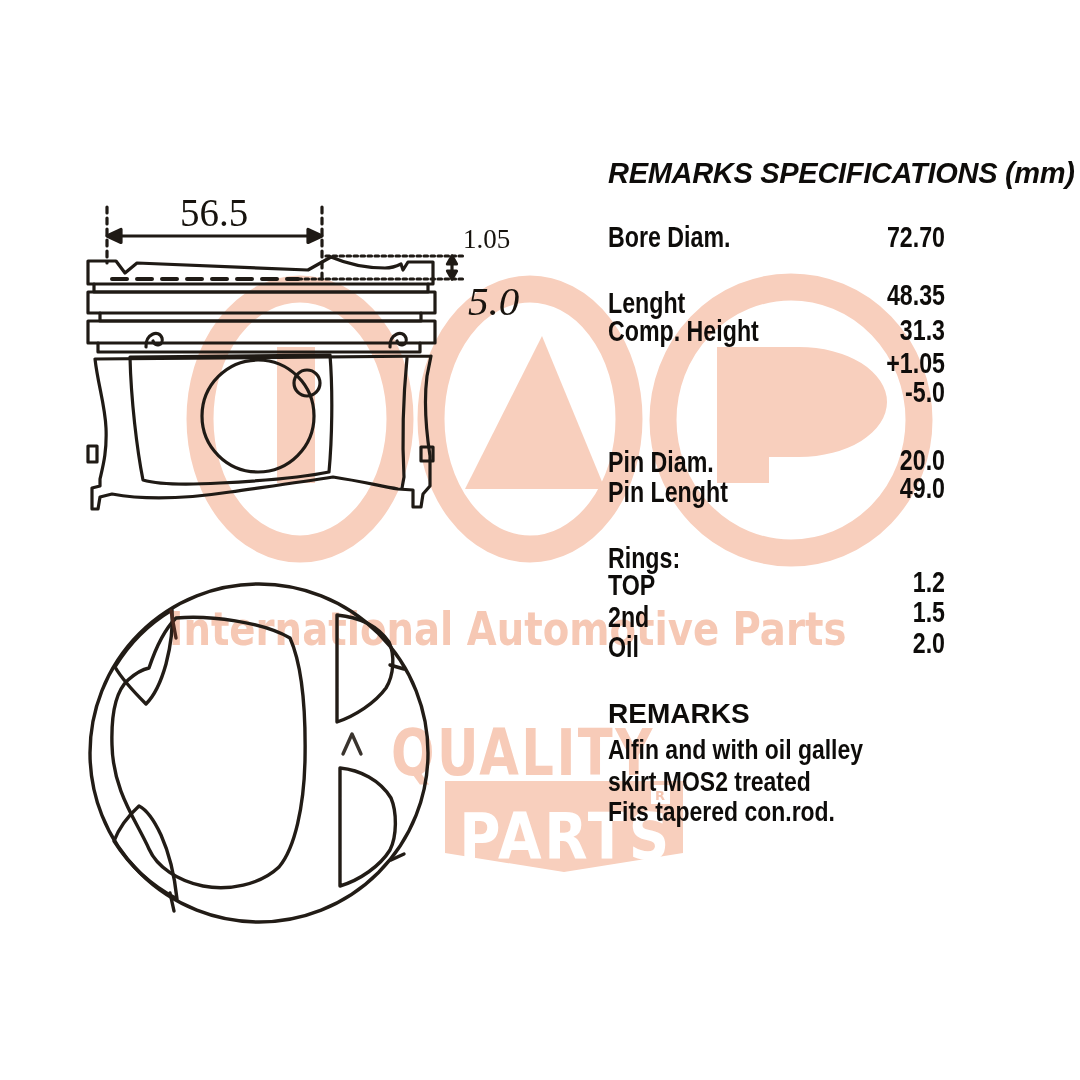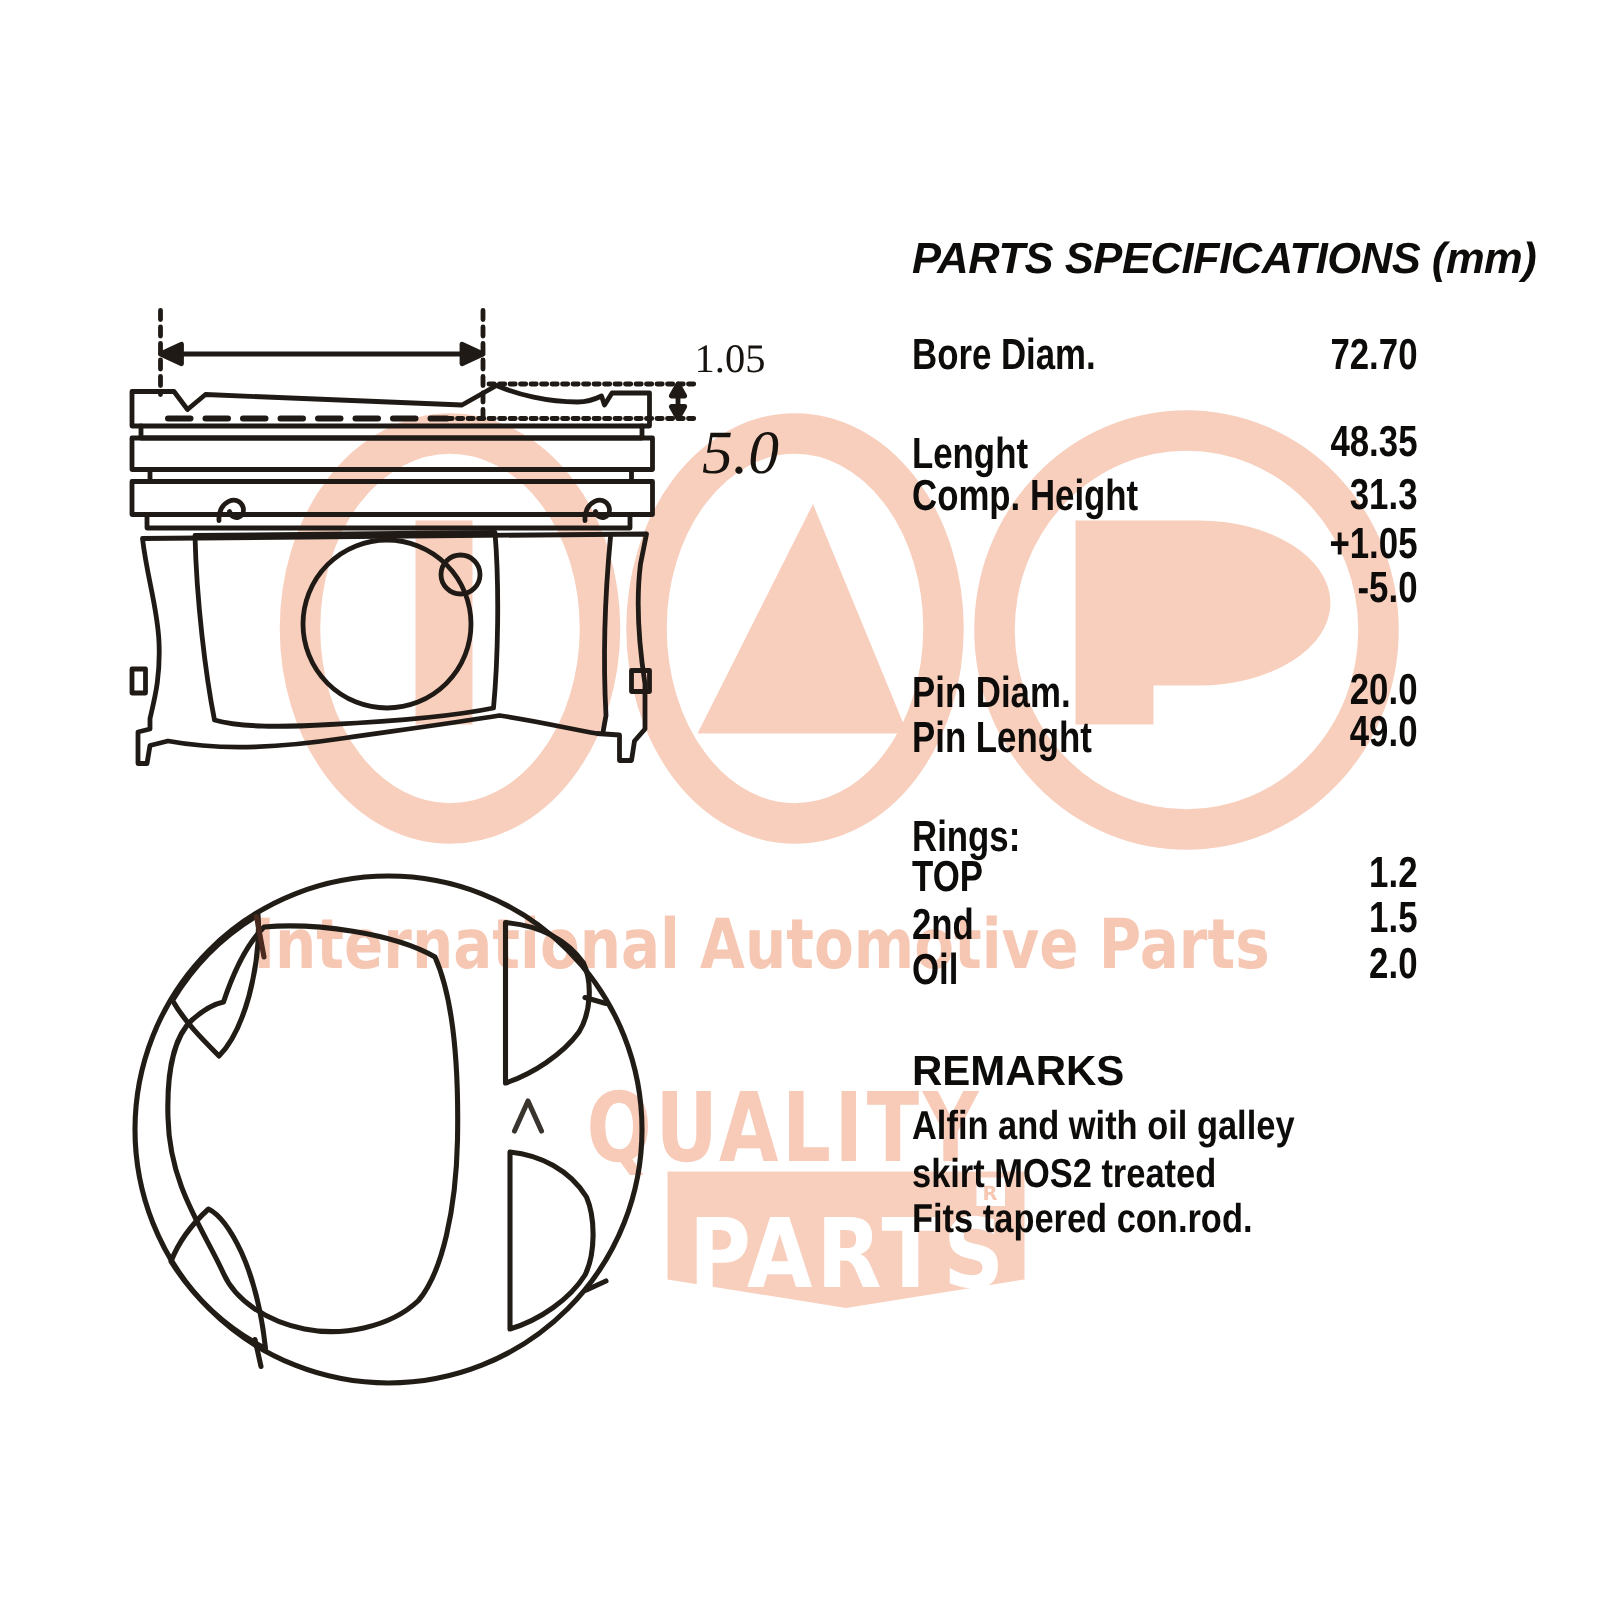--- a/index.html
+++ b/index.html
@@ -128,25 +128,26 @@
 
       <path d="M171,611 L176,638" stroke="#4a2a1f"></path>
       <path d="M170,893 L174,911"></path>
       <path d="M390,665 L404,669"></path>
       <path d="M391,860 L404,854"></path>
 
       <path d="M343,754 L352,734 L361,754" stroke="#3a342e"></path>
     </g>
   </svg>
 
+  <div class="txt dim dim-w">56.5</div>
   <div class="txt dim dim-a">1.05</div>
   <div class="txt dim dim-b">5.0</div>
 
   <div>
-    <div class="txt spec-title">PARTS SPECIFICATIONS (mm)</div>
+    <div class="txt spec-title">REMARKS SPECIFICATIONS (mm)</div>
     <div>
         <div class="spec-label" style="top: 221px;">Bore Diam.</div>
         <div class="spec-value" style="top: 221px;">72.70</div>
         <div class="spec-label" style="top: 287px;">Lenght</div>
         <div class="spec-value" style="top: 279px;">48.35</div>
         <div class="spec-label" style="top: 315px;">Comp. Height</div>
         <div class="spec-value" style="top: 314px;">31.3</div>
         <div class="spec-value" style="top: 347px;">+1.05</div>
         <div class="spec-value" style="top: 376px;">-5.0</div>
         <div class="spec-label" style="top: 446px;">Pin Diam.</div>

